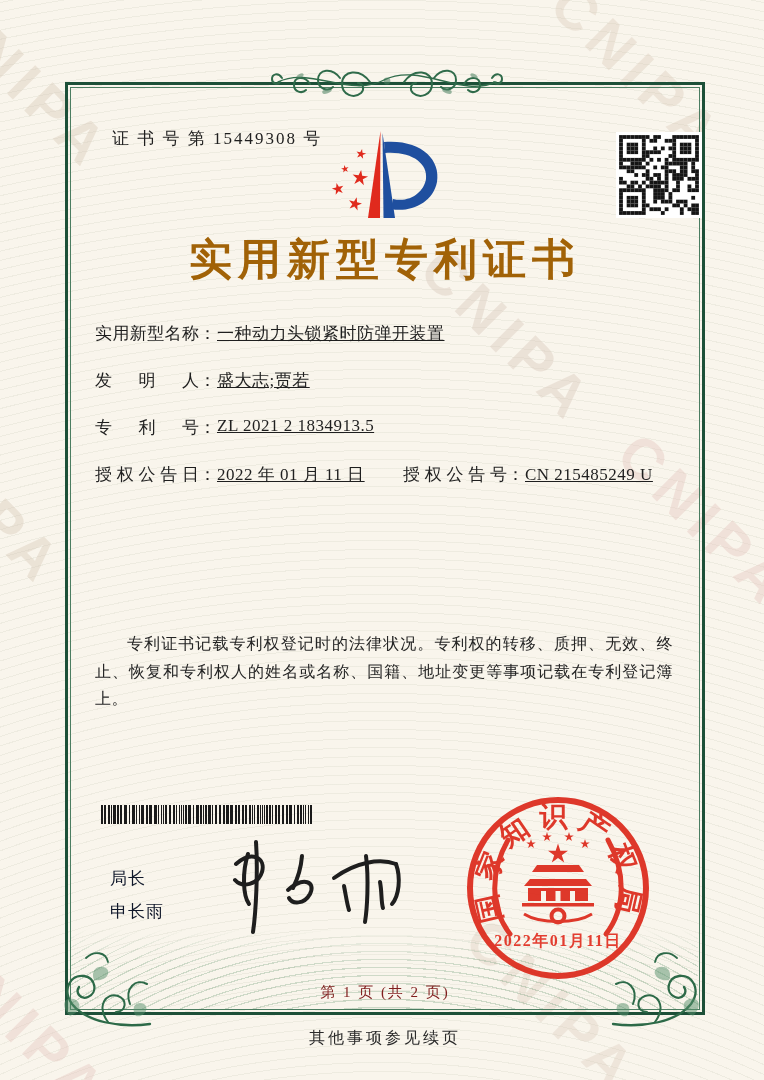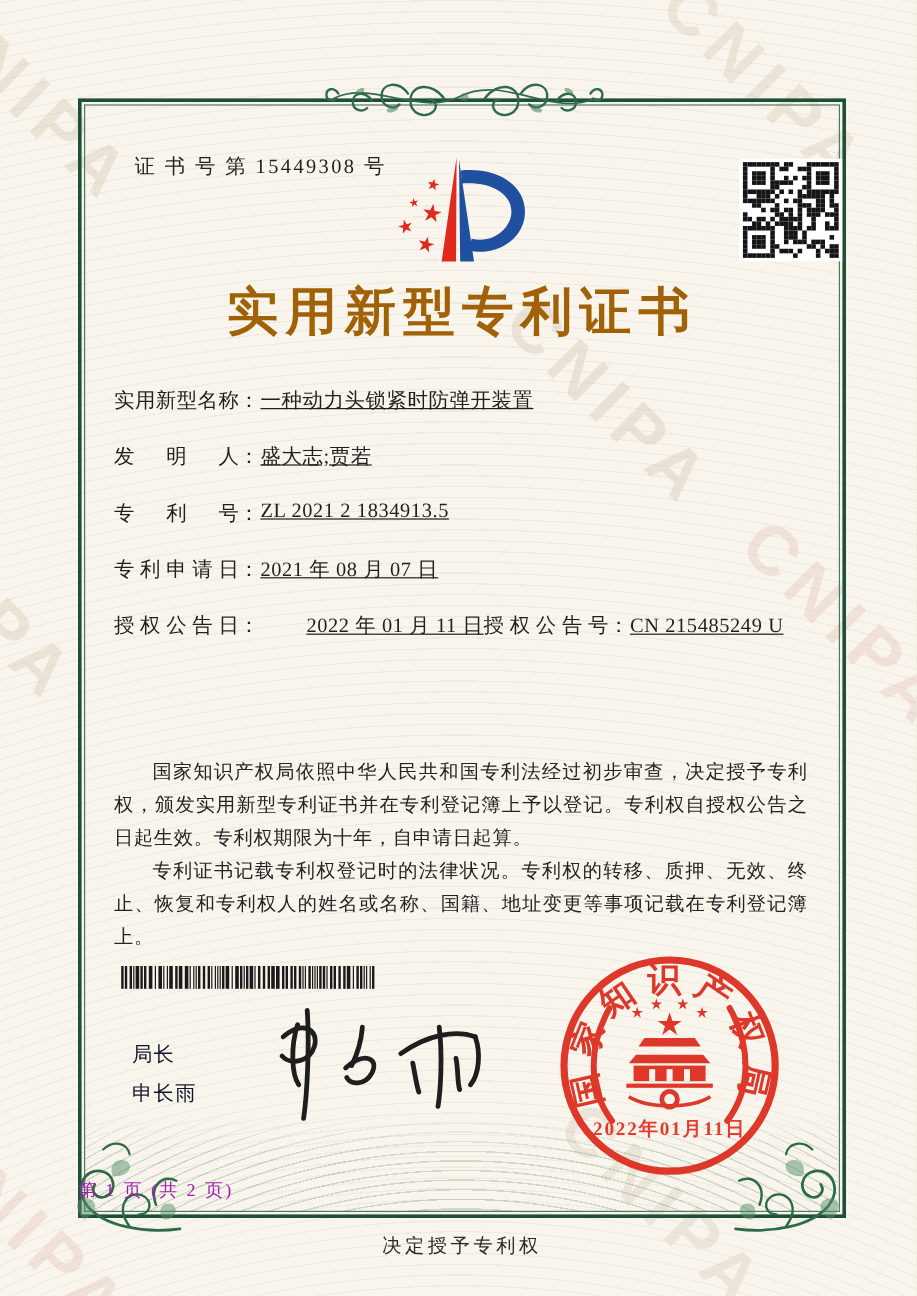--- a/index.html
+++ b/index.html
@@ -56,43 +56,43 @@
   .title {
     position:absolute; left:65px; top:231px; width:640px; text-align:center;
     font-size:43px; font-weight:bold; letter-spacing:6px; color:#a16207;
   }
 
   .fields { position:absolute; left:95px; top:322px; width:590px; font-size:17px; }
   .frow { margin-bottom:29px; white-space:nowrap; height:18px; }
   .fl { display:inline-block; width:104px; text-align:justify; text-align-last:justify; vertical-align:top; }
   .colon { display:inline-block; width:18px; vertical-align:top; }
   .fv { letter-spacing:0.5px;text-decoration:underline; }
-  .fv-fixed { display:inline-block; width:186px;text-align:right; }
+  .fv-fixed { display:inline-block; width:186px; }
 
   .body-text {
     position:absolute; left:95px; top:630px; width:578px;
     font-size:16px; line-height:27.5px; letter-spacing:0.6px; color:#242424;
     text-align:justify;
   }
   .body-text p { margin:0; text-indent:2em; }
 
   .barcode { position:absolute; left:100px; top:804px; }
 
   .officer {
     position:absolute; left:110px; top:862px;
     font-family:"Liberation Sans","DejaVu Sans",sans-serif;
     font-size:17px; line-height:33px; color:#0f172a; letter-spacing:1px;
   }
 
   .signature { position:absolute; left:218px; top:838px; }
   .seal { position:absolute; left:458px; top:788px; opacity:.93; }
 
   .pager {
-    position:absolute; left:65px; top:983px; width:640px; 
-    font-size:15px; letter-spacing:2px; color:#a21caf;
+    position:absolute; left:65px; top:983px; width:640px; text-align:center;
+    font-size:15px; letter-spacing:2px; color:#7f1d1d;
   }
   .footnote {
     position:absolute; left:65px; top:1028px; width:640px; text-align:center;
     font-size:16px; letter-spacing:3px; color:#2a2a2a;
   }
 </style>
 </head>
 <body>
 
 <div class="page">
@@ -431,29 +431,25 @@
     <div class="frow">
       <span class="fl">实用新型名称</span><span class="colon">：</span><span class="fv">一种动力头锁紧时防弹开装置</span>
     </div>
     <div class="frow">
       <span class="fl">发明人</span><span class="colon">：</span><span class="fv">盛大志;贾若</span>
     </div>
     <div class="frow">
       <span class="fl">专利号</span><span class="colon">：</span><span class="fv">ZL 2021 2 1834913.5</span>
     </div>
     <div class="frow">
-      <span class="fl">专利申请日</span><span class="colon">：</span><span class="fv">2021 年 08 月 07 日</span>
-    </div>
-    <div class="frow">
       <span class="fl">授权公告日</span><span class="colon">：</span><span class="fv fv-fixed">2022 年 01 月 11 日</span><span class="fl">授权公告号</span><span class="colon">：</span><span class="fv">CN 215485249 U</span>
     </div>
   </div>
 
   <div class="body-text">
-    <p>国家知识产权局依照中华人民共和国专利法经过初步审查，决定授予专利权，颁发实用新型专利证书并在专利登记簿上予以登记。专利权自授权公告之日起生效。专利权期限为十年，自申请日起算。</p>
     <p>专利证书记载专利权登记时的法律状况。专利权的转移、质押、无效、终止、恢复和专利权人的姓名或名称、国籍、地址变更等事项记载在专利登记簿上。</p>
   </div>
 
   <svg class="barcode" id="barcode-svg" width="214" height="22" viewBox="0 0 214 22">
       <rect x="1" y="1" width="2" height="19" fill="#1a1a1a"></rect>
       <rect x="4" y="1" width="2" height="19" fill="#1a1a1a"></rect>
       <rect x="8" y="1" width="2" height="19" fill="#1a1a1a"></rect>
       <rect x="11" y="1" width="1" height="19" fill="#1a1a1a"></rect>
       <rect x="13" y="1" width="3" height="19" fill="#1a1a1a"></rect>
       <rect x="17" y="1" width="2" height="19" fill="#1a1a1a"></rect>
@@ -572,15 +568,15 @@
       <circle cx="0" cy="32" r="6.5" fill="none" stroke="#dc2a1c" stroke-width="4"></circle>
       <path d="M-34,30 C-18,40 18,40 34,30" fill="none" stroke="#dc2a1c" stroke-width="3"></path>
     </g>
     <defs>
       <path id="emb-st" d="M0,-1 L0.2245,-0.309 L0.951,-0.309 L0.363,0.118 L0.588,0.809 L0,0.382 L-0.588,0.809 L-0.363,0.118 L-0.951,-0.309 L-0.2245,-0.309 Z"></path>
     </defs>
     <text x="100" y="158" text-anchor="middle" font-size="16" font-weight="bold" fill="#e23022" letter-spacing="1.5" font-family="'Liberation Serif',serif">2022年01月11日</text>
   </svg>
 
   <div class="pager">第 1 页 (共 2 页)</div>
-  <div class="footnote">决定授予专利权</div>
+  <div class="footnote">其他事项参见续页</div>
 
 </div>
 
 </body></html>

